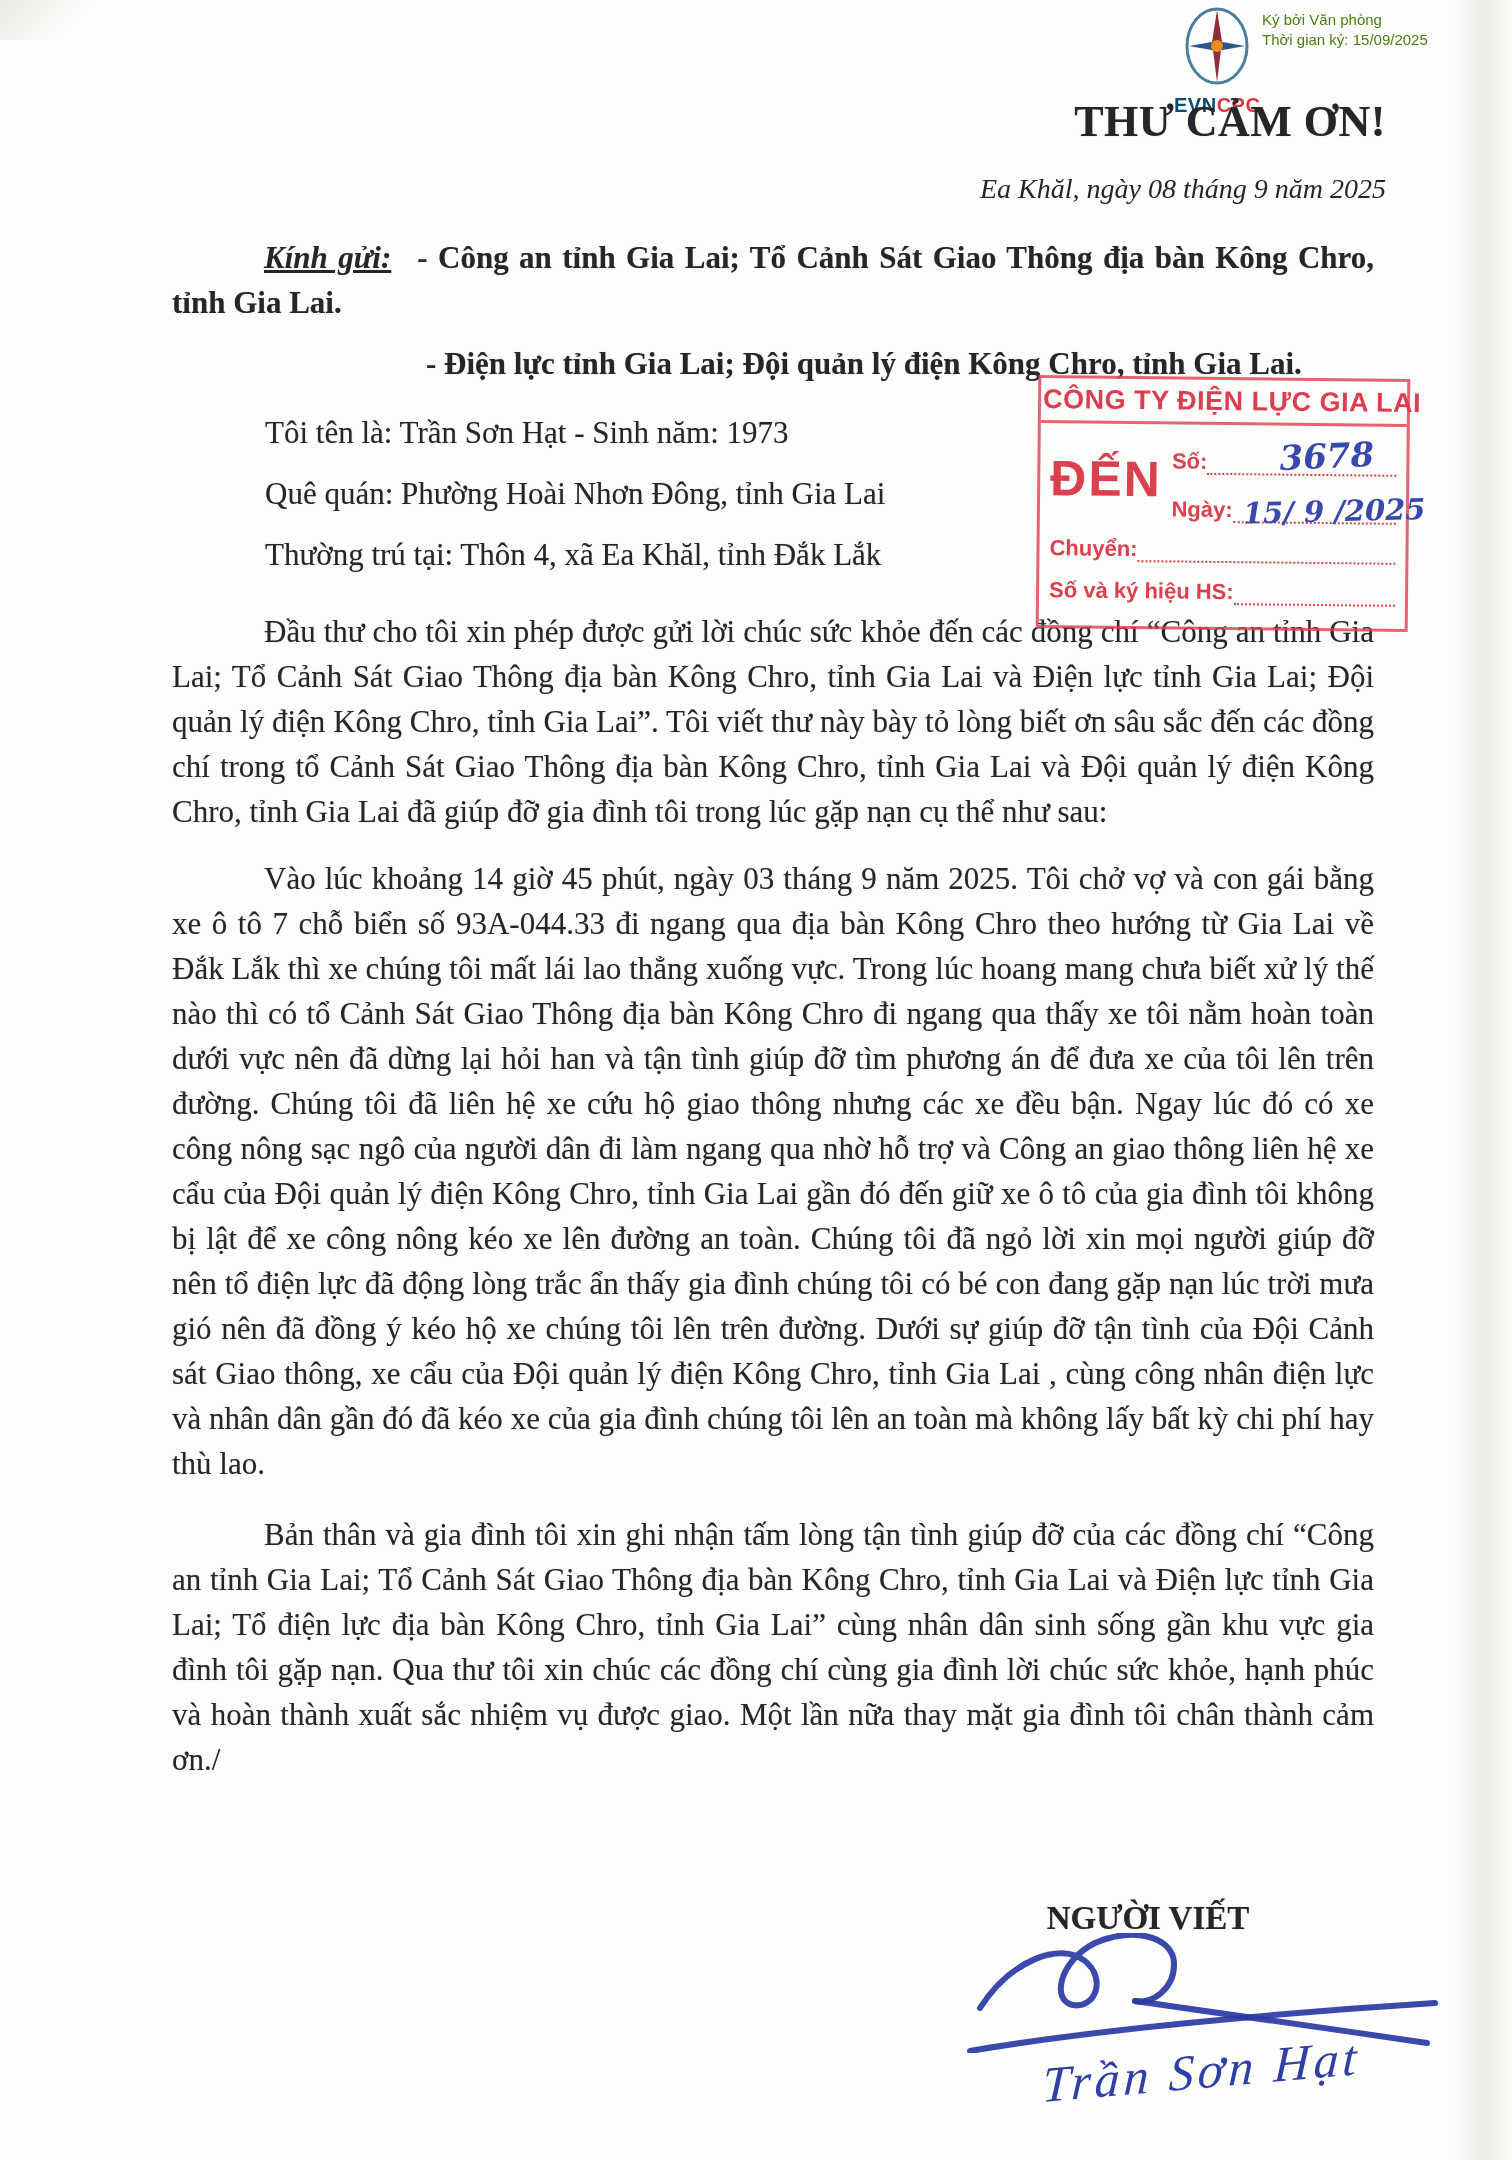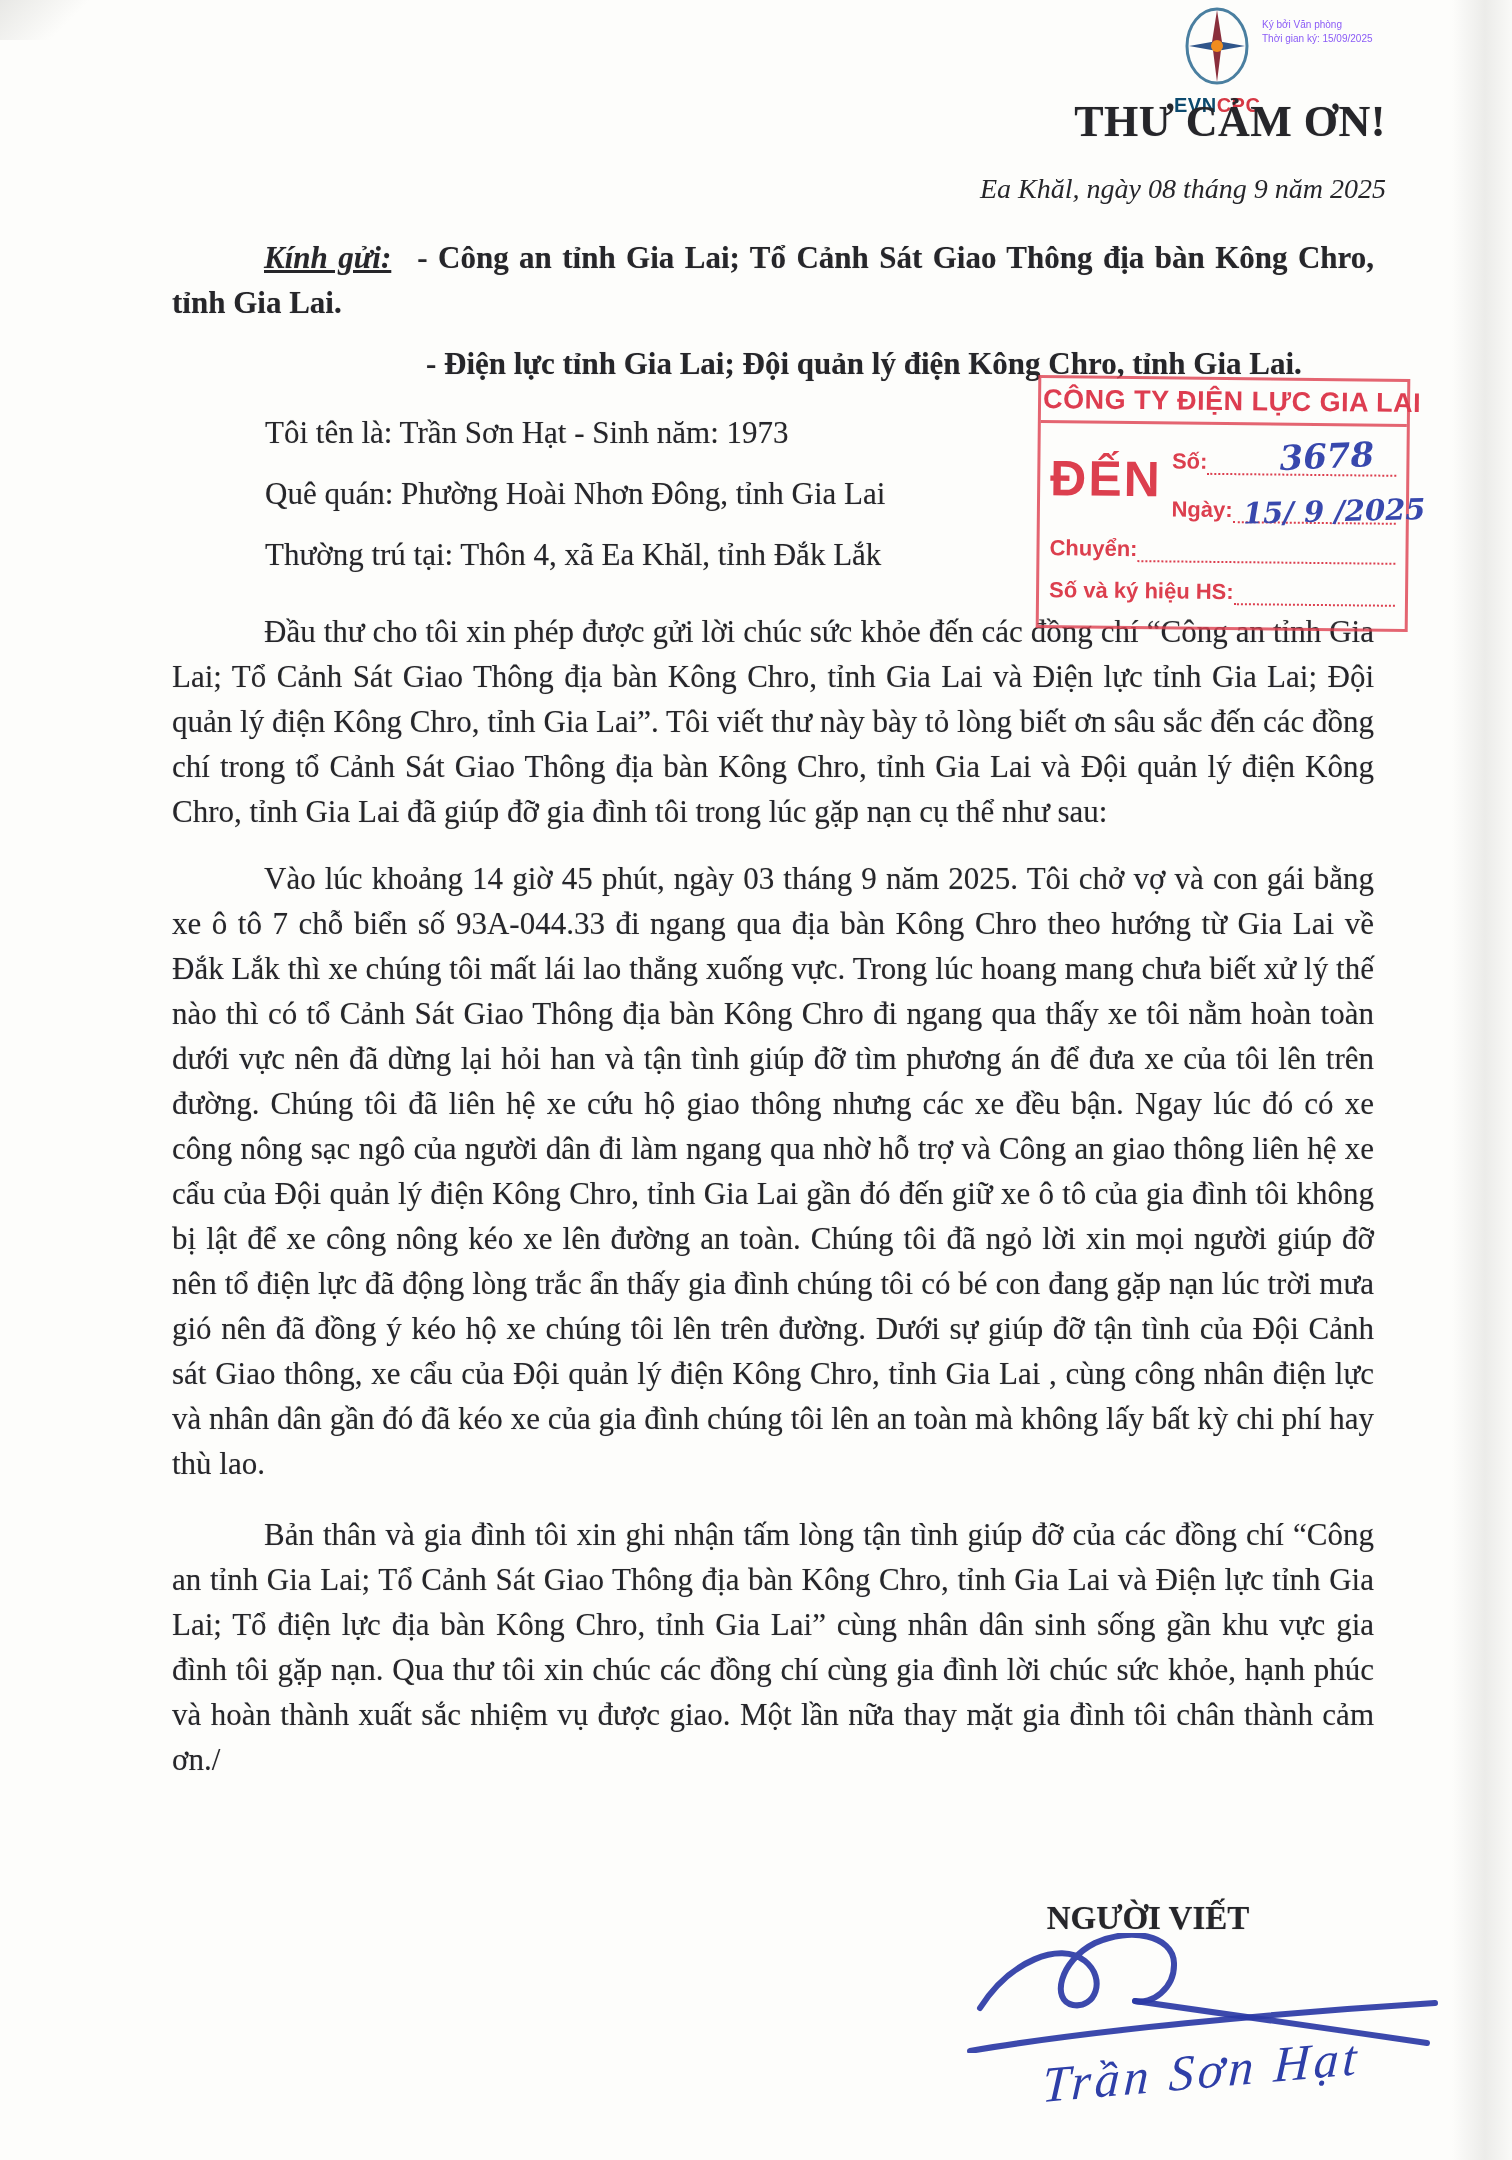--- a/index.html
+++ b/index.html
@@ -20,23 +20,23 @@
     pointer-events:none;
   }
   .scan-corner{
     position:absolute;top:0;left:0;width:90px;height:40px;
     background:linear-gradient(135deg, rgba(120,120,115,.16), rgba(0,0,0,0) 70%);
     pointer-events:none;
   }
 
   
   .sign-note{
-    position:absolute;left:1262px;top:18px;
+    position:absolute;left:1262px;top:10px;
     font-family:"Liberation Sans","DejaVu Sans",sans-serif;
-    font-size:10px;line-height:1.35;color:#8b5cf6;
+    font-size:15px;line-height:1.35;color:#4d7c0f;
   }
 
   
   .logo{position:absolute;left:1174px;top:6px;width:86px;text-align:center;}
   .logo-text{
     margin-top:4px;font-family:"Liberation Sans","DejaVu Sans",sans-serif;
     font-weight:bold;font-size:20px;letter-spacing:.5px;
   }
   .logo-text .evn{color:#0c4a6e;}
   .logo-text .cpc{color:#d63844;}

